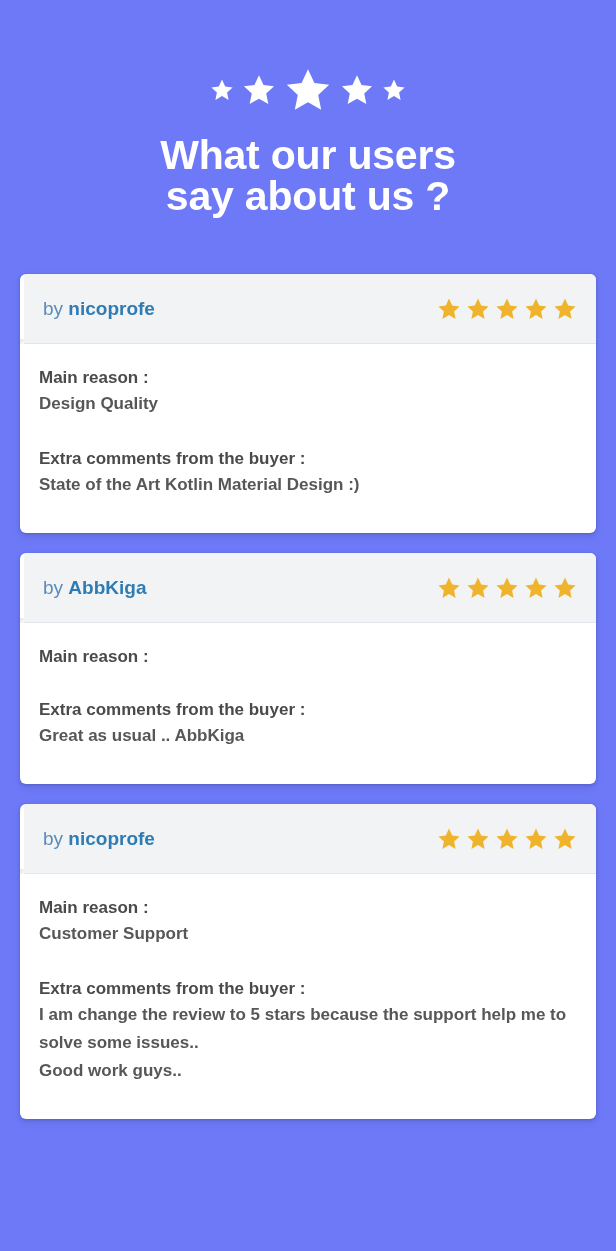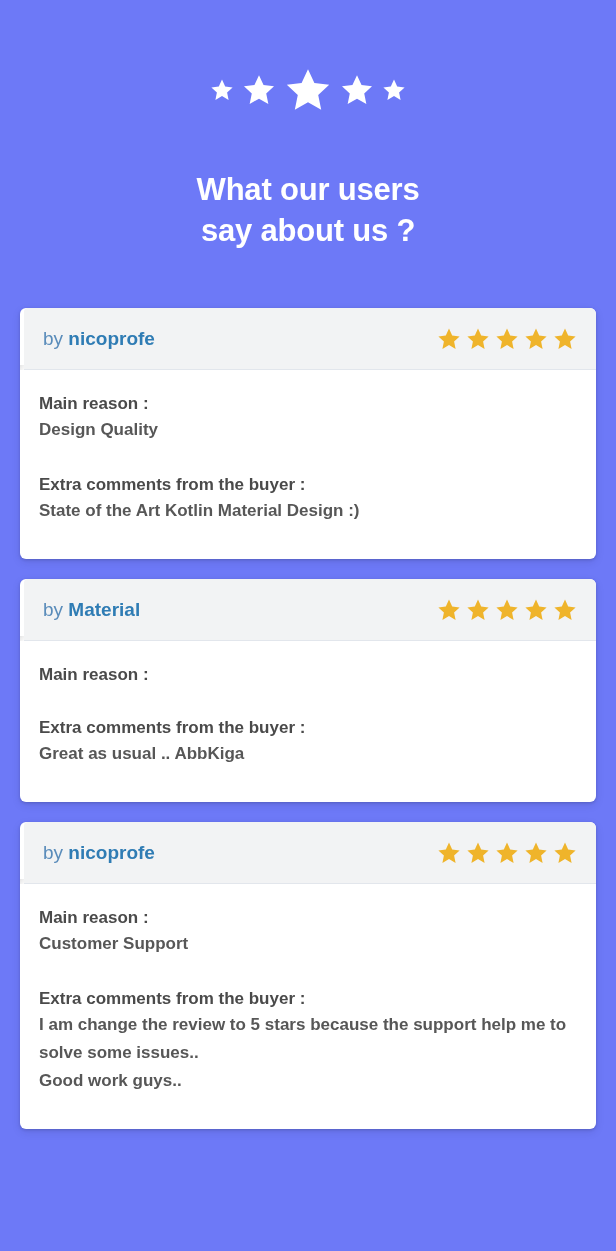--- a/index.html
+++ b/index.html
@@ -42,23 +42,23 @@
     fill: #ffffff;
   }
 
   .hero-stars .s1 { width: 24px;  height: 24px; }
   .hero-stars .s2 { width: 34px;  height: 34px; }
   .hero-stars .s3 { width: 48px;  height: 48px; }
   .hero-stars .s4 { width: 34px;  height: 34px; }
   .hero-stars .s5 { width: 24px;  height: 24px; }
 
   .hero-title {
-    margin-top: 51px;
+    margin-top: 17px;
     color: #ffffff;
-    font-size: 31px;
+    font-size: 41px;
     font-weight: bold;
     line-height: 41px;
     letter-spacing: -0.2px;
   }
 
   
   .review-list {
     margin-top: 57px;
     padding: 0 20px;
   }
@@ -70,21 +70,21 @@
     box-shadow: 0 1px 3px rgba(30,35,70,0.22), 0 3px 9px rgba(30,35,70,0.12);
     margin-bottom: 20px;
     overflow: hidden;
   }
 
   .card-header {
     position: relative;
     display: flex;
     align-items: center;
     justify-content: space-between;
-    height: 62px;
+    height: 70px;
     padding: 0 19px 0 19px;
     margin-left: 4px;
     background: #f2f3f4;
     border-bottom: 1px solid #e2e6ec;
     border-top-left-radius: 4px;
   }
 
   
   .card-header::after {
     content: "";
@@ -217,21 +217,21 @@
             <span class="line">State of the Art Kotlin Material Design :)</span>
           </div>
         </div>
       </div>
     </div>
 
     <div class="review-card">
       <div class="card-header">
         <div class="reviewer">
           <span class="by">by</span>
-          <span class="handle">Material</span>
+          <span class="handle">AbbKiga</span>
         </div>
         <div class="rating-stars">
           <svg viewBox="0 0 24 24">
               <path d="M12 1.6l3.2 6.9 7.4.9-5.5 5.1 1.5 7.4L12 18.1l-6.6 3.8 1.5-7.4L1.4 9.4l7.4-.9z"></path>
             </svg>
           <svg viewBox="0 0 24 24">
               <path d="M12 1.6l3.2 6.9 7.4.9-5.5 5.1 1.5 7.4L12 18.1l-6.6 3.8 1.5-7.4L1.4 9.4l7.4-.9z"></path>
             </svg>
           <svg viewBox="0 0 24 24">
               <path d="M12 1.6l3.2 6.9 7.4.9-5.5 5.1 1.5 7.4L12 18.1l-6.6 3.8 1.5-7.4L1.4 9.4l7.4-.9z"></path>

